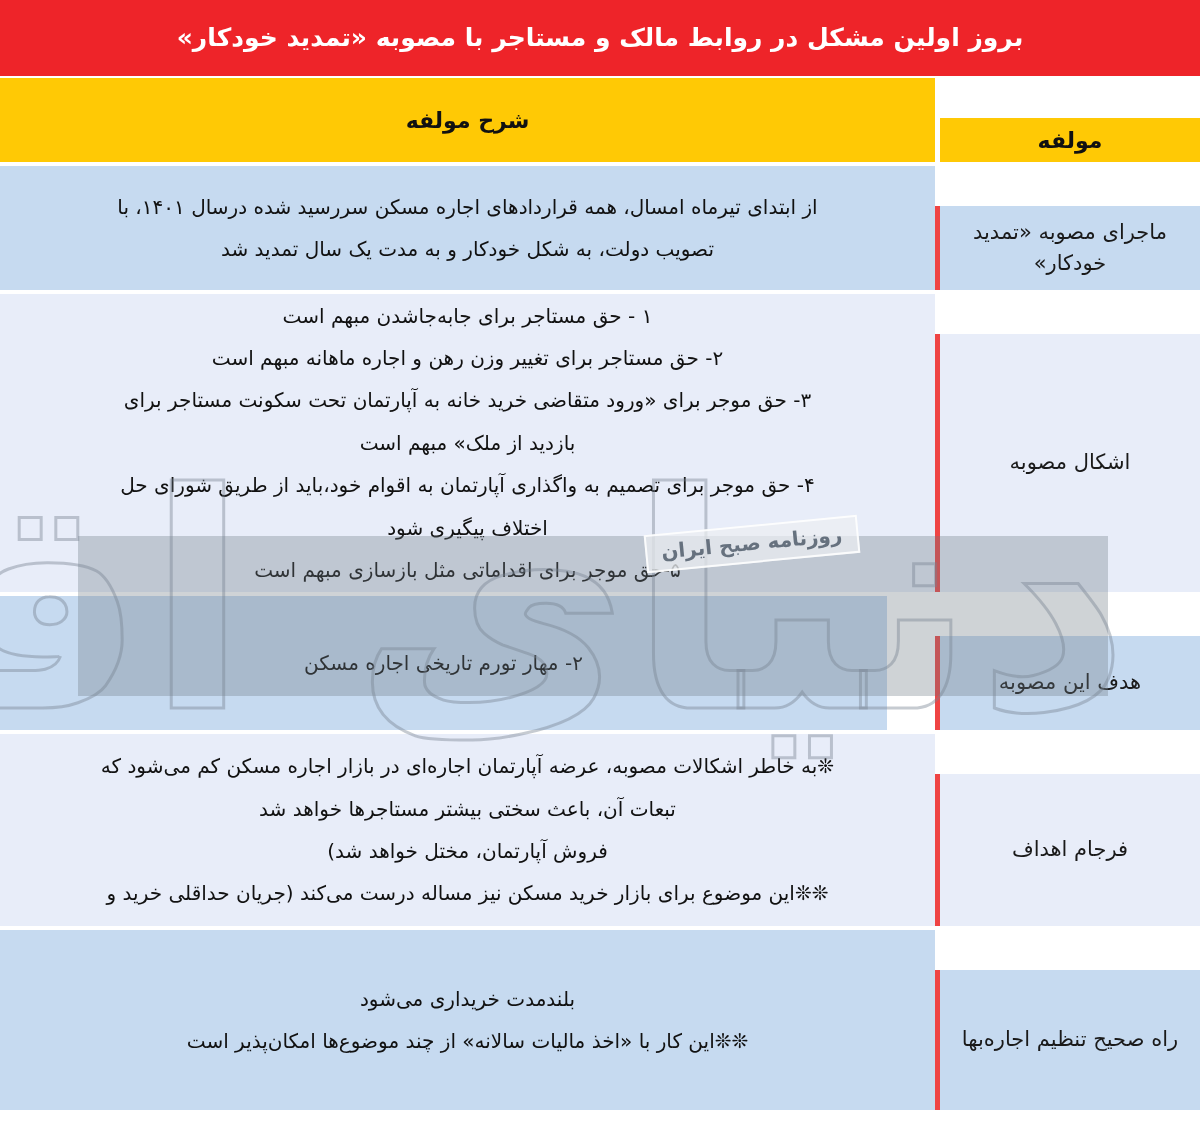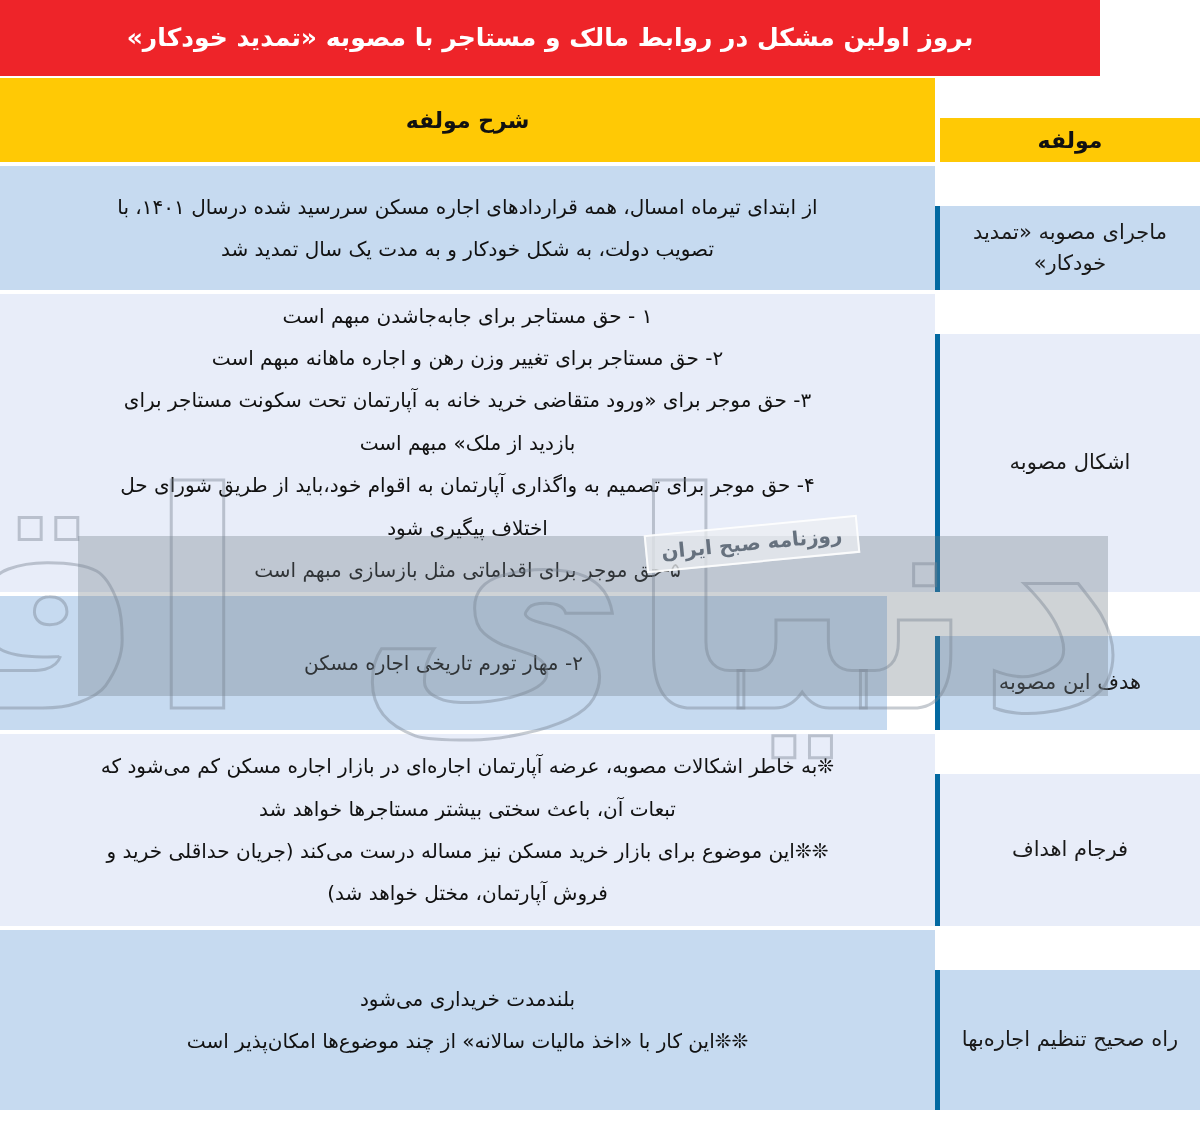--- a/index.html
+++ b/index.html
@@ -17,21 +17,21 @@
     position: relative;
     width: 1200px; height: 1126px;
     background: #ffffff;
     overflow: hidden;
   }
 
   
   .title-bar {
     position: absolute;
     left: 0; top: 0;
-    width: 1100px; height: 76px;
+    width: 1200px; height: 76px;
     background: var(--red, #ee2429);
     display: flex;
     align-items: center;
     justify-content: center;
     z-index: 5;
   }
   .title-text {
     color: #ffffff;
     font-size: 25px;
     font-weight: bold;
@@ -98,21 +98,21 @@
     color: #1a1a1a;
     line-height: 1.5;
   }
   .row-body .cell-desc {
     font-size: 20px;
     color: #111111;
     line-height: 1.72;
   }
   .tone-a .cell-label, .tone-a .cell-desc { background: var(--blue-dark, #c6daf0); }
   .tone-b .cell-label, .tone-b .cell-desc { background: var(--blue-light, #e8edf9); }
-  .row-body .cell-label { border-right: 0; border-left: 5px solid #0369a1; }
+  .row-body .cell-label { border-right: 0; border-left: 5px solid #ef4444; }
 
   .desc-lines { width: 100%; }
   .desc-lines p { margin: 8px; }
 
   .r1 { height: 128px; }
   .r2 { height: 302px; }
   .r3 { height: 138px; gap: 48px; }
   .r4 { height: 196px; }
   .r5 { height: 180px; }
 
@@ -225,22 +225,22 @@
     </div>
 
     <div class="trow row-body tone-b r4">
       <div class="cell-label">
         <span>فرجام اهداف</span>
       </div>
       <div class="cell-desc">
         <div class="desc-lines">
           <p>❊به خاطر اشکالات مصوبه، عرضه آپارتمان اجاره‌ای در بازار اجاره مسکن کم می‌شود که</p>
           <p>تبعات آن، باعث سختی بیشتر مستاجرها خواهد شد</p>
+          <p>فروش آپارتمان، مختل خواهد شد)</p>
           <p>❊❊این موضوع برای بازار خرید مسکن نیز مساله درست می‌کند (جریان حداقلی خرید و</p>
-          <p>فروش آپارتمان، مختل خواهد شد)</p>
         </div>
       </div>
     </div>
 
     <div class="trow row-body tone-a r5">
       <div class="cell-label">
         <span>راه صحیح تنظیم اجاره‌بها</span>
       </div>
       <div class="cell-desc">
         <div class="desc-lines">

